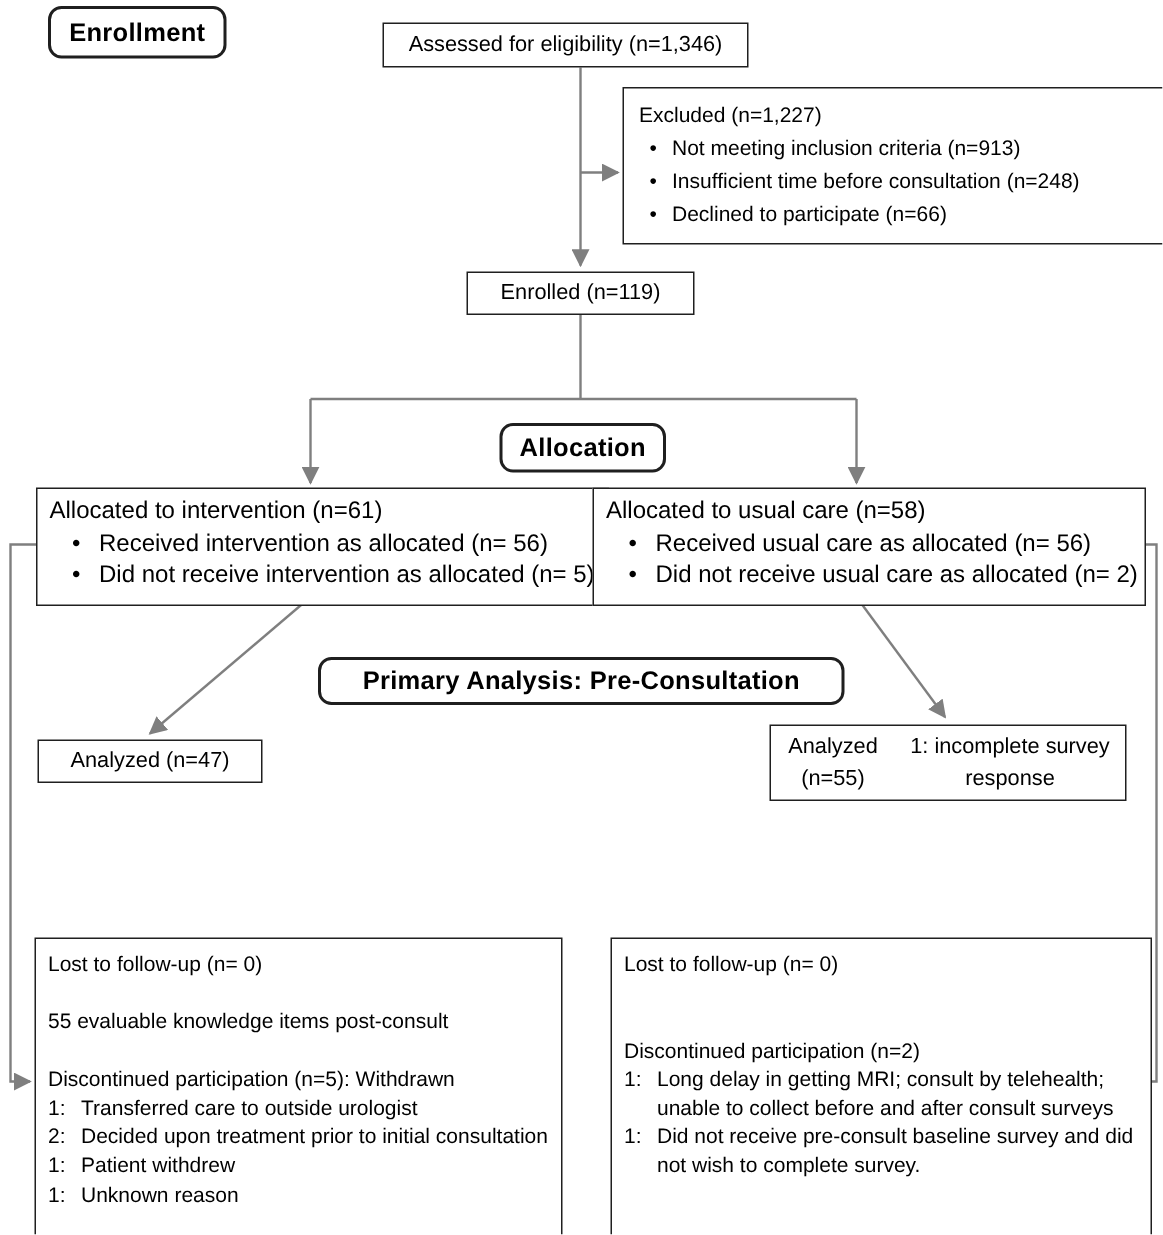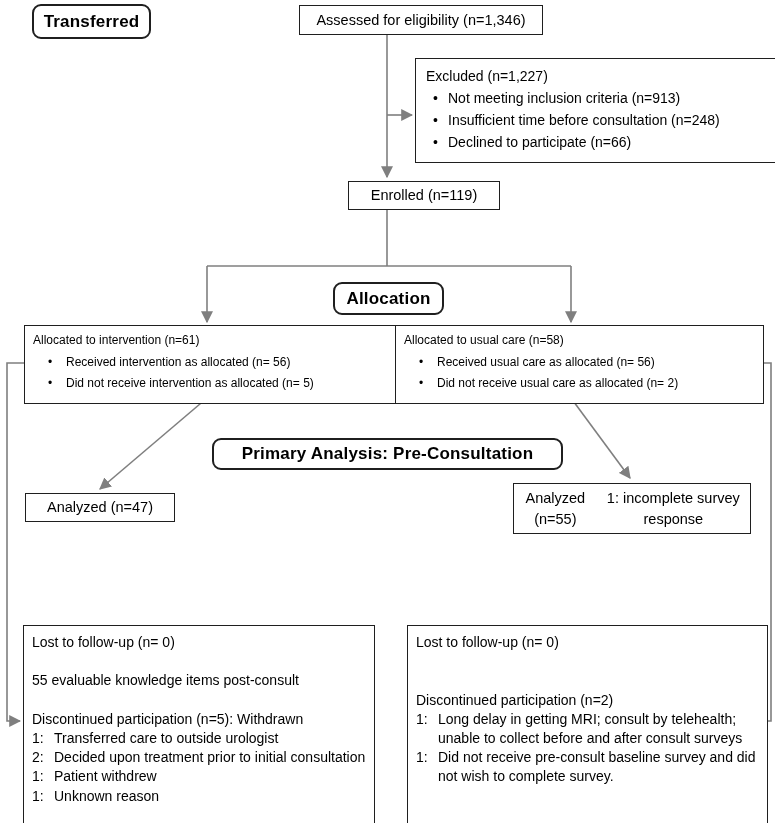--- a/index.html
+++ b/index.html
@@ -10,21 +10,21 @@
   .conn { fill:none; stroke:var(--line,#7f7f7f); stroke-width:1.6px; }
   .ahead { fill:var(--line,#7f7f7f); }
 
   .box { position:absolute; background:#fff; border:1.5px solid var(--border,#1f1f1f); z-index:1; font-size:14px; line-height:1.3; }
   .cbox { display:flex; align-items:center; justify-content:center; text-align:center; font-size:14.5px; }
   .rlabel { position:absolute; background:#fff; border:2px solid var(--border,#1f1f1f); border-radius:9px;
             display:flex; align-items:center; justify-content:center; font-weight:bold; font-size:17px;
             z-index:1; letter-spacing:0.2px; }
 
   .excl { padding:6px 9px 0 10px; line-height:22px; font-size:14px; }
-  .alloc { padding:4px 6px 0 8px; line-height:21.5px; font-size:12px; }
+  .alloc { padding:4px 6px 0 8px; line-height:21.5px; font-size:16px; }
   .brow { display:flex; }
   .excl .bdot { flex:none; margin-left:7px; width:15px; }
   .alloc .bdot { flex:none; margin-left:15px; width:18px; }
   .btext { flex:1; white-space:nowrap; }
 
   .abox2 { display:flex; flex-direction:row; align-items:center; justify-content:center; text-align:center;
            font-size:14.5px; line-height:21px; }
 
   .fu { padding:7px 8px 0 8px; font-size:14px; line-height:19.2px; }
   .gap { height:19.2px; }
@@ -48,46 +48,46 @@
     <path class="conn" d="M387,208 V266"></path>
     <path class="conn" d="M207,266 H571"></path>
     <path class="conn" d="M207,266 V322" marker-end="url(#arrow)"></path>
     <path class="conn" d="M571,266 V322" marker-end="url(#arrow)"></path>
     <path class="conn" d="M207,398 L100,489" marker-end="url(#arrow)"></path>
     <path class="conn" d="M571,398 L630,478" marker-end="url(#arrow)"></path>
     <path class="conn" d="M24,363 H7 V721 H20" marker-end="url(#arrow)"></path>
     <path class="conn" d="M748,363 H771 V721 H753" marker-end="url(#arrow)"></path>
   </svg>
 
-  <div class="rlabel" style="left:32px; top:4px; width:115px; height:31px;">Transferred</div>
+  <div class="rlabel" style="left:32px; top:4px; width:115px; height:31px;">Enrollment</div>
 
   <div class="rlabel" style="left:333px; top:282px; width:107px; height:29px;">Allocation</div>
 
   <div class="rlabel" style="left:212px; top:438px; width:347px; height:28px;">Primary Analysis: Pre-Consultation</div>
 
 
-  <div class="box cbox" style="left:255px; top:5px; width:242px; height:28px;margin-left:44px;">Assessed for eligibility (n=1,346)</div>
+  <div class="box cbox" style="left:255px; top:15px; width:242px; height:28px;">Assessed for eligibility (n=1,346)</div>
 
   <div class="box excl" style="left:415px; top:58px; width:348px; height:97px;">
     <div>Excluded (n=1,227)</div>
     <div class="brow">
       <span class="bdot">•</span>
       <span class="btext">Not meeting inclusion criteria (n=913)</span>
     </div>
     <div class="brow">
       <span class="bdot">•</span>
       <span class="btext">Insufficient time before consultation (n=248)</span>
     </div>
     <div class="brow">
       <span class="bdot">•</span>
       <span class="btext">Declined to participate (n=66)</span>
     </div>
   </div>
 
-  <div class="box cbox" style="left:311px; top:181px; width:150px; height:27px;margin-left:37px;">Enrolled (n=119)</div>
+  <div class="box cbox" style="left:311px; top:181px; width:150px; height:27px;">Enrolled (n=119)</div>
 
   <div class="box alloc" style="left:24px; top:325px; width:366px; height:73px;">
     <div>Allocated to intervention (n=61)</div>
     <div class="brow">
       <span class="bdot">•</span>
       <span class="btext">Received intervention as allocated (n= 56)</span>
     </div>
     <div class="brow">
       <span class="bdot">•</span>
       <span class="btext">Did not receive intervention as allocated (n= 5)</span>

